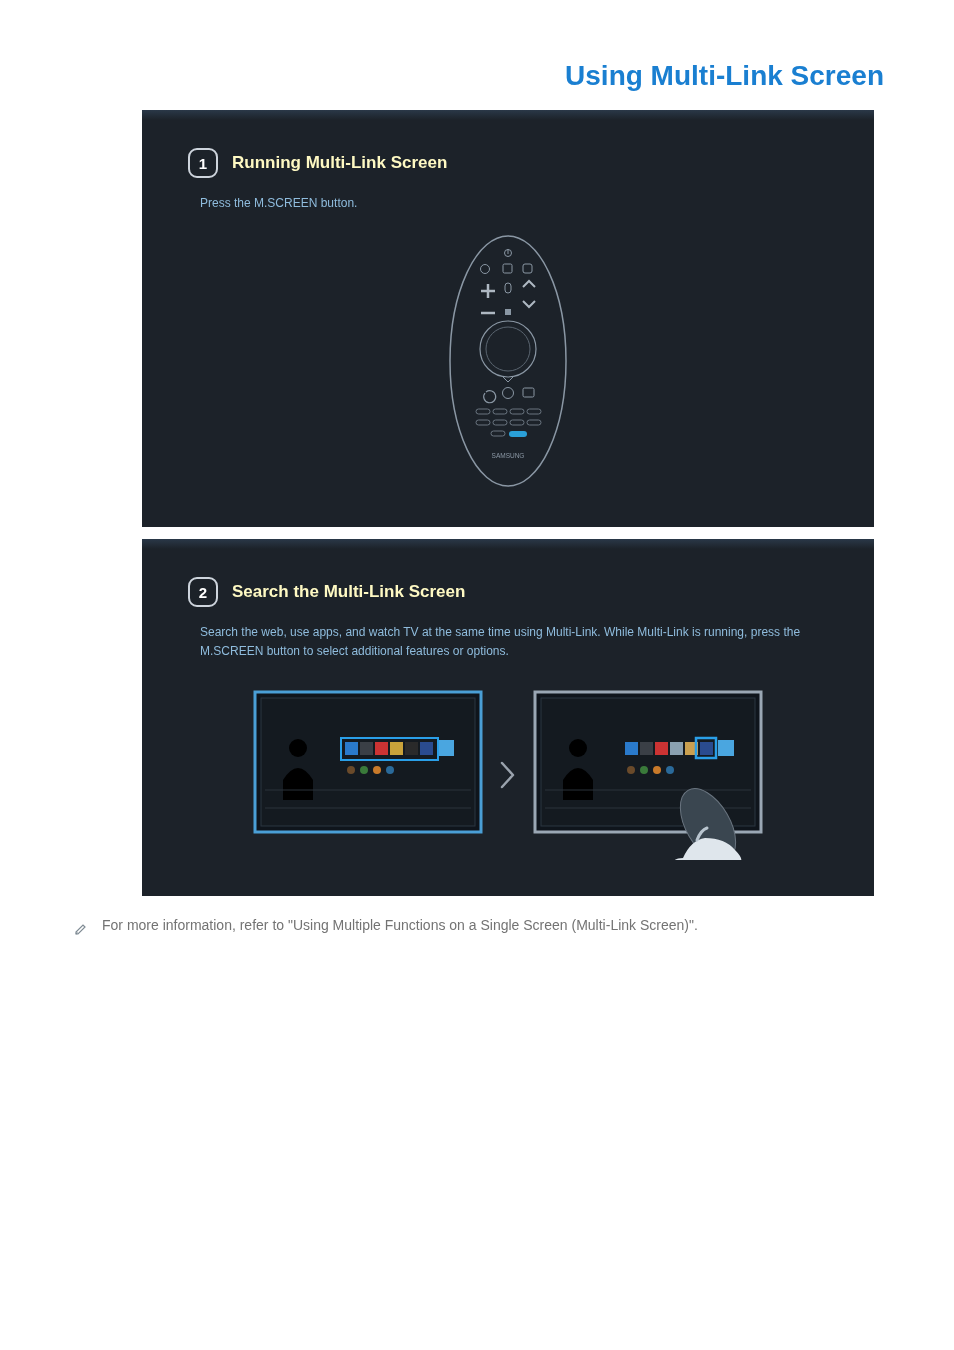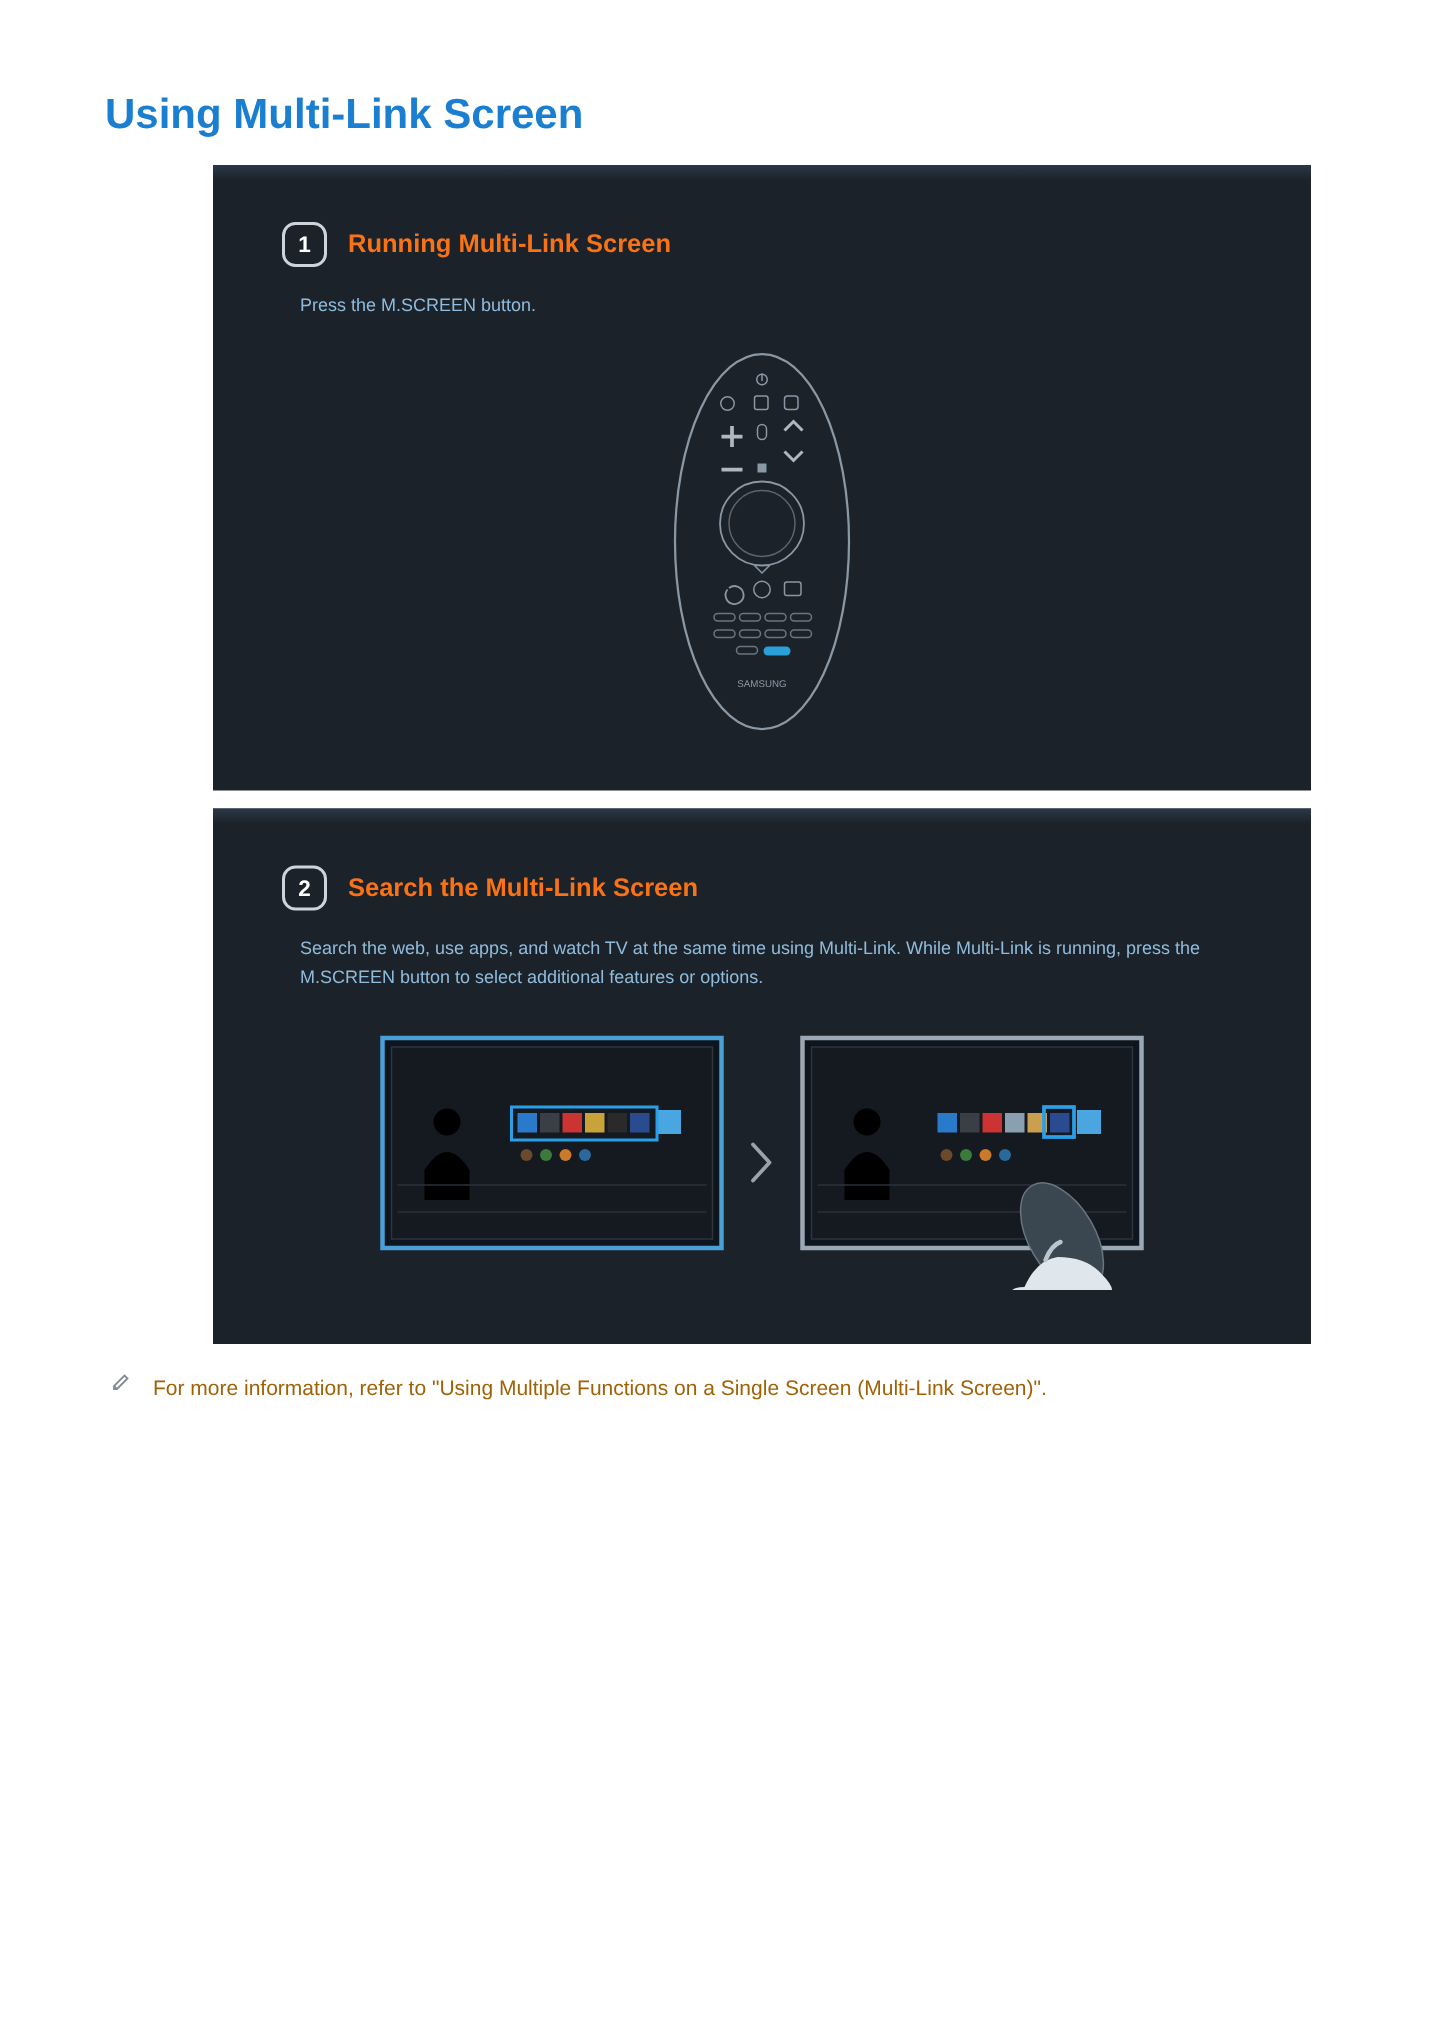--- a/index.html
+++ b/index.html
@@ -1,31 +1,31 @@
 <!DOCTYPE html>
 <html><head>
 <meta charset="utf-8">
 <style>
   * { box-sizing: border-box; margin: 0; padding: 0; }
   body { font-family: Arial, sans-serif; width: 954px; background: #fff; padding: 60px 70px 40px 70px; color: #333; }
-  .page-title { color: #1a7fd1; font-size: 28px; font-weight: 600; margin-bottom: 18px; }
+  .page-title { color: #1a7fd1; font-size: 28px; font-weight: 600; margin-bottom: 18px; text-align: right; }
   .dark-panel { background: #1c2229; margin-left: 72px; margin-right: 10px; margin-bottom: 12px; position: relative; }
   .panel-top-accent { height: 10px; width: 100%; background: linear-gradient(to bottom, #2a3848 0%, #1c2229 100%); }
   .panel-body { padding: 28px 46px 36px 46px; }
   .step-header { display: flex; align-items: center; gap: 14px; margin-bottom: 16px; }
   .step-badge { width: 30px; height: 30px; border: 2px solid #cdd4dc; border-radius: 9px; display: flex; align-items: center; justify-content: center; color: #fff; font-size: 15px; font-weight: 600; }
-  .step-title { color: #f97316; font-size: 17px; font-weight: 600; }
+  .step-title { color: #fef9c3; font-size: 17px; font-weight: 600; }
   .step-instr { color: #8fbcdd; font-size: 12px; line-height: 1.6; margin-left: 12px; }
   .remote-wrap { display: flex; justify-content: center; margin-top: 18px; }
   .remote-svg { width: 130px; height: 260px; }
   .screens-row { display: flex; align-items: center; justify-content: center; gap: 16px; margin-top: 28px; }
   .screen-svg { width: 230px; height: 170px; }
   .arrow-mid { color: #9aa3ad; }
   .notes { margin-top: 18px; }
-  .note-row { display: flex; align-items: flex-start; gap: 14px; margin-bottom: 10px; color: #a16207; font-size: 14px; line-height: 1.6; padding-left: 4px; }
+  .note-row { display: flex; align-items: flex-end; gap: 14px; margin-bottom: 10px; color: #737373; font-size: 14px; line-height: 1.6; padding-left: 4px; }
   .pencil { color: #7f8b94; flex: 0 0 14px; }
 </style>
 </head>
 <body>
 
 <h1 class="page-title">Using Multi-Link Screen</h1>
 
 <div class="dark-panel">
   <div class="panel-top-accent"></div>
   <div class="panel-body">

